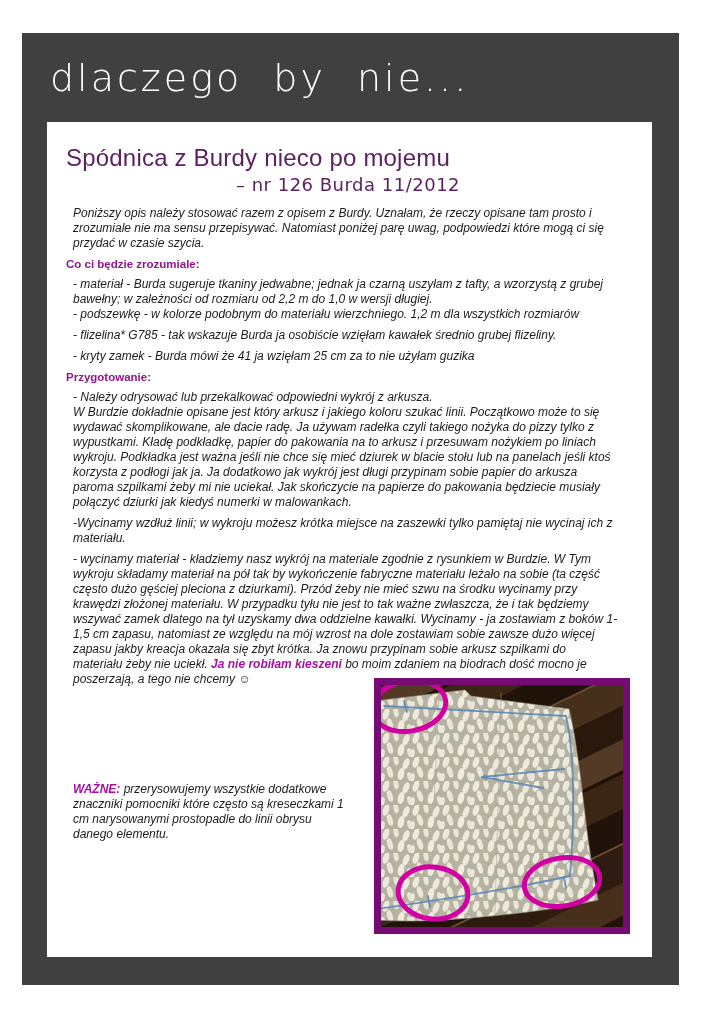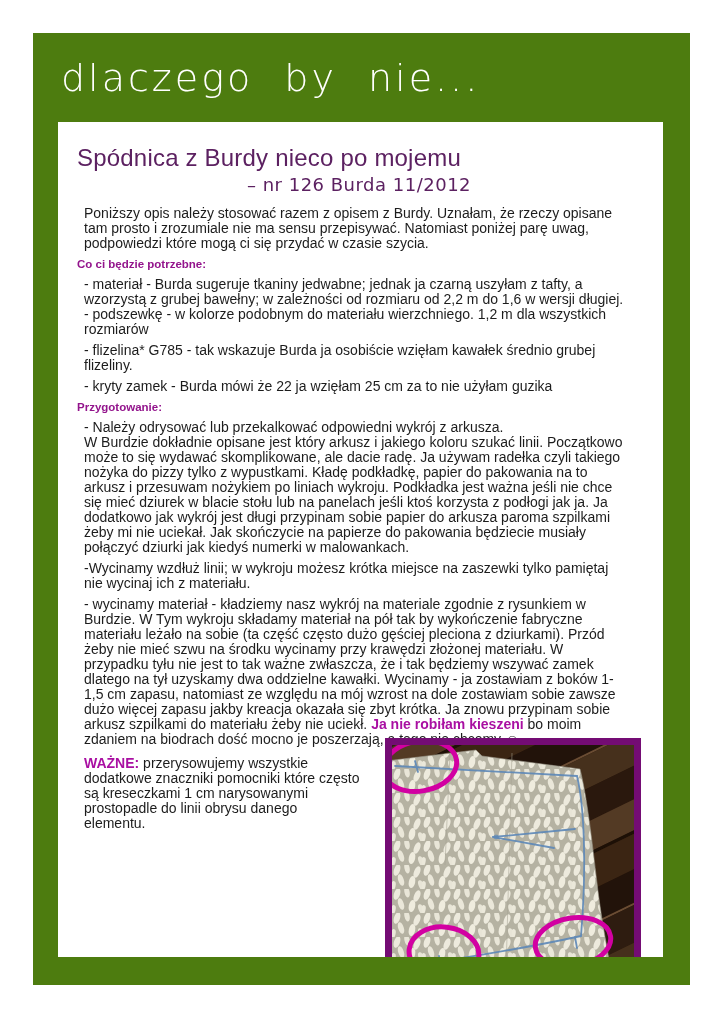--- a/index.html
+++ b/index.html
@@ -2,22 +2,22 @@
 <html><head>
 <meta charset="utf-8">
 <style>
   html,body{margin:0;padding:0;}
   body{
     width:724px;height:1024px;background:#ffffff;position:relative;
     font-family:"Liberation Sans", sans-serif;
     -webkit-font-smoothing:antialiased;
   }
   .frame{
-    position:absolute;left:33px;top:33px;width:657px;height:952px;
-    background:#4d7c0f;
+    position:absolute;left:22px;top:33px;width:657px;height:952px;
+    background:#404040;
   }
   .logo-band{
     height:89px;display:flex;align-items:center;padding-left:28px;box-sizing:border-box;
   }
   .logo-text{
     color:#ffffff;font-family:"DejaVu Sans", sans-serif;font-weight:300;
     font-size:38px;letter-spacing:3px;word-spacing:16px;
   }
   .content{
     position:absolute;left:25px;right:27px;top:89px;bottom:28px;
@@ -25,28 +25,28 @@
     padding:22px 22px 5px 19px;overflow:hidden;
   }
   h1{
     margin:0;font-size:24px;font-weight:400;color:#5c2161;letter-spacing:.2px;
   }
   h2{
     margin:2px 0 11px 0;font-size:18px;font-weight:400;color:#5c2161;
     font-family:"DejaVu Sans", sans-serif;letter-spacing:.5px;text-align:center;
   }
   p{
-    margin:0 12px 6px 7px;font-size:14px;line-height:15px;color:#1c1c1c;
+    margin:0 12px 6px 7px;font-size:12px;line-height:15px;color:#1c1c1c;font-style:italic;
   }
   p.joined{margin-bottom:0;}
   h3{
     margin:5px 0 5px 0;font-size:11.5px;line-height:15px;font-weight:bold;color:#93148c;
   }
   .hl{color:#a90fa2;font-weight:bold;}
-  .bottom-row{display:flex;align-items:flex-start;margin-top:9px;}
+  .bottom-row{display:flex;align-items:center;margin-top:9px;}
   .left-col{width:296px;}
   .left-col p{margin-left:7px;}
   .photo-frame{
     margin-left:auto;margin-top:-18px;flex:0 0 auto;
     width:242px;height:242px;border:7px solid #740c74;line-height:0;
   }
 </style>
 </head>
 <body>
 
@@ -54,25 +54,25 @@
   <div class="logo-band">
     <span class="logo-text">dlaczego by nie...</span>
   </div>
 
   <div class="content">
     <h1>Spódnica z Burdy nieco po mojemu</h1>
     <h2>– nr 126 Burda 11/2012</h2>
 
     <p>Poniższy opis należy stosować razem z opisem z Burdy. Uznałam, że rzeczy opisane tam prosto i zrozumiale nie ma sensu przepisywać. Natomiast poniżej parę uwag, podpowiedzi które mogą ci się przydać w czasie szycia.</p>
 
-    <h3>Co ci będzie potrzebne:</h3>
-    <p class="joined">- materiał - Burda sugeruje tkaniny jedwabne; jednak ja czarną uszyłam z tafty, a wzorzystą z grubej bawełny; w zależności od rozmiaru od 2,2 m do 1,6 w wersji długiej.</p>
+    <h3>Co ci będzie zrozumiale:</h3>
+    <p class="joined">- materiał - Burda sugeruje tkaniny jedwabne; jednak ja czarną uszyłam z tafty, a wzorzystą z grubej bawełny; w zależności od rozmiaru od 2,2 m do 1,0 w wersji długiej.</p>
     <p>- podszewkę - w kolorze podobnym do materiału wierzchniego. 1,2 m dla wszystkich rozmiarów</p>
     <p>- flizelina* G785 - tak wskazuje Burda ja osobiście wzięłam kawałek średnio grubej flizeliny.</p>
-    <p>- kryty zamek - Burda mówi że 22 ja wzięłam 25 cm za to nie użyłam guzika</p>
+    <p>- kryty zamek - Burda mówi że 41 ja wzięłam 25 cm za to nie użyłam guzika</p>
 
     <h3>Przygotowanie:</h3>
     <p><span>- Należy odrysować lub przekalkować odpowiedni wykrój z arkusza.</span><br><span>W Burdzie dokładnie opisane jest który arkusz i jakiego koloru szukać linii. Początkowo może to się wydawać skomplikowane, ale dacie radę. Ja używam radełka czyli takiego nożyka do pizzy tylko z wypustkami. Kładę podkładkę, papier do pakowania na to arkusz i przesuwam nożykiem po liniach wykroju. Podkładka jest ważna jeśli nie chce się mieć dziurek w blacie stołu lub na panelach jeśli ktoś korzysta z podłogi jak ja. Ja dodatkowo jak wykrój jest długi przypinam sobie papier do arkusza paroma szpilkami żeby mi nie uciekał. Jak skończycie na papierze do pakowania będziecie musiały połączyć dziurki jak kiedyś numerki w malowankach.</span></p>
     <p>-Wycinamy wzdłuż linii; w wykroju możesz krótka miejsce na zaszewki tylko pamiętaj nie wycinaj ich z materiału.</p>
 
     <p><span>- wycinamy materiał - kładziemy nasz wykrój na materiale zgodnie z rysunkiem w Burdzie. W Tym wykroju składamy materiał na pół tak by wykończenie fabryczne materiału leżało na sobie (ta część często dużo gęściej pleciona z dziurkami). Przód żeby nie mieć szwu na środku wycinamy przy krawędzi złożonej materiału. W przypadku tyłu nie jest to tak ważne zwłaszcza, że i tak będziemy wszywać zamek dlatego na tył uzyskamy dwa oddzielne kawałki. Wycinamy - ja zostawiam z boków 1-1,5 cm zapasu, natomiast ze względu na mój wzrost na dole zostawiam sobie zawsze dużo więcej zapasu jakby kreacja okazała się zbyt krótka. Ja znowu przypinam sobie arkusz szpilkami do materiału żeby nie uciekł. </span><span class="hl">Ja nie robiłam kieszeni</span><span> bo moim zdaniem na biodrach dość mocno je poszerzają, a tego nie chcemy ☺</span></p>
 
     <div class="bottom-row">
       <div class="left-col">
         <p><span class="hl">WAŻNE:</span><span> przerysowujemy wszystkie dodatkowe znaczniki pomocniki które często są kreseczkami 1 cm narysowanymi prostopadle do linii obrysu danego elementu.</span></p>

